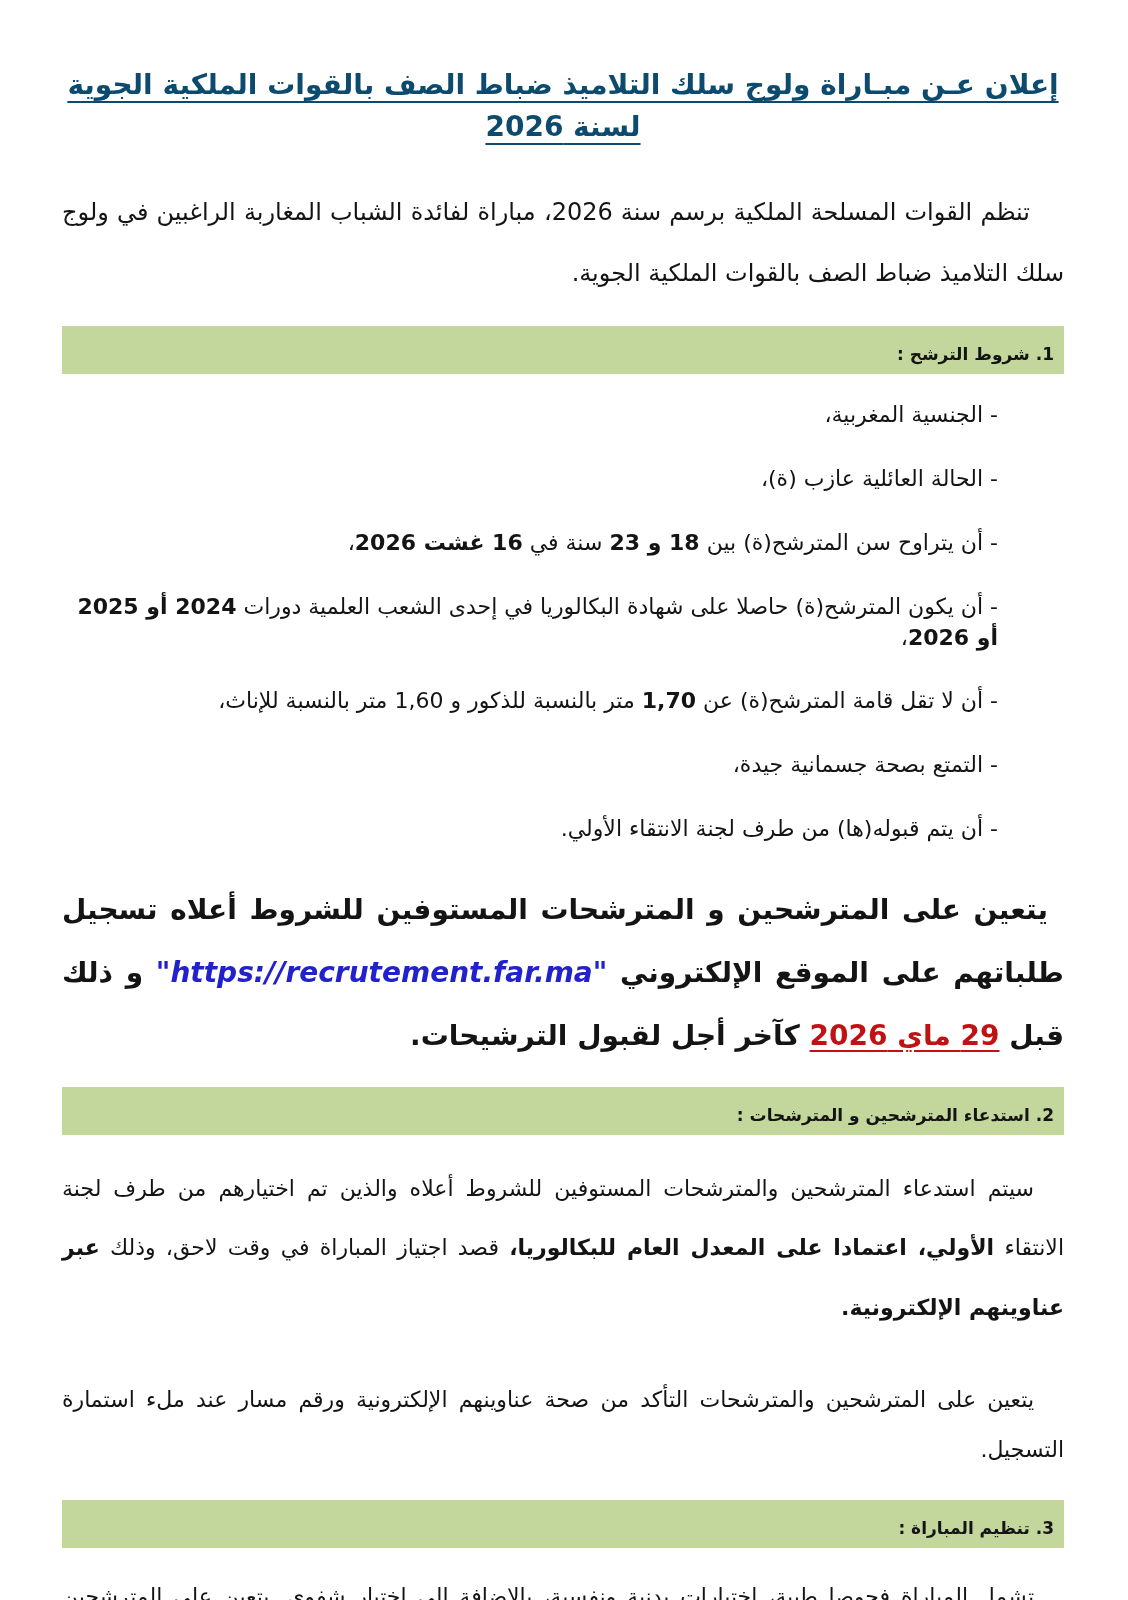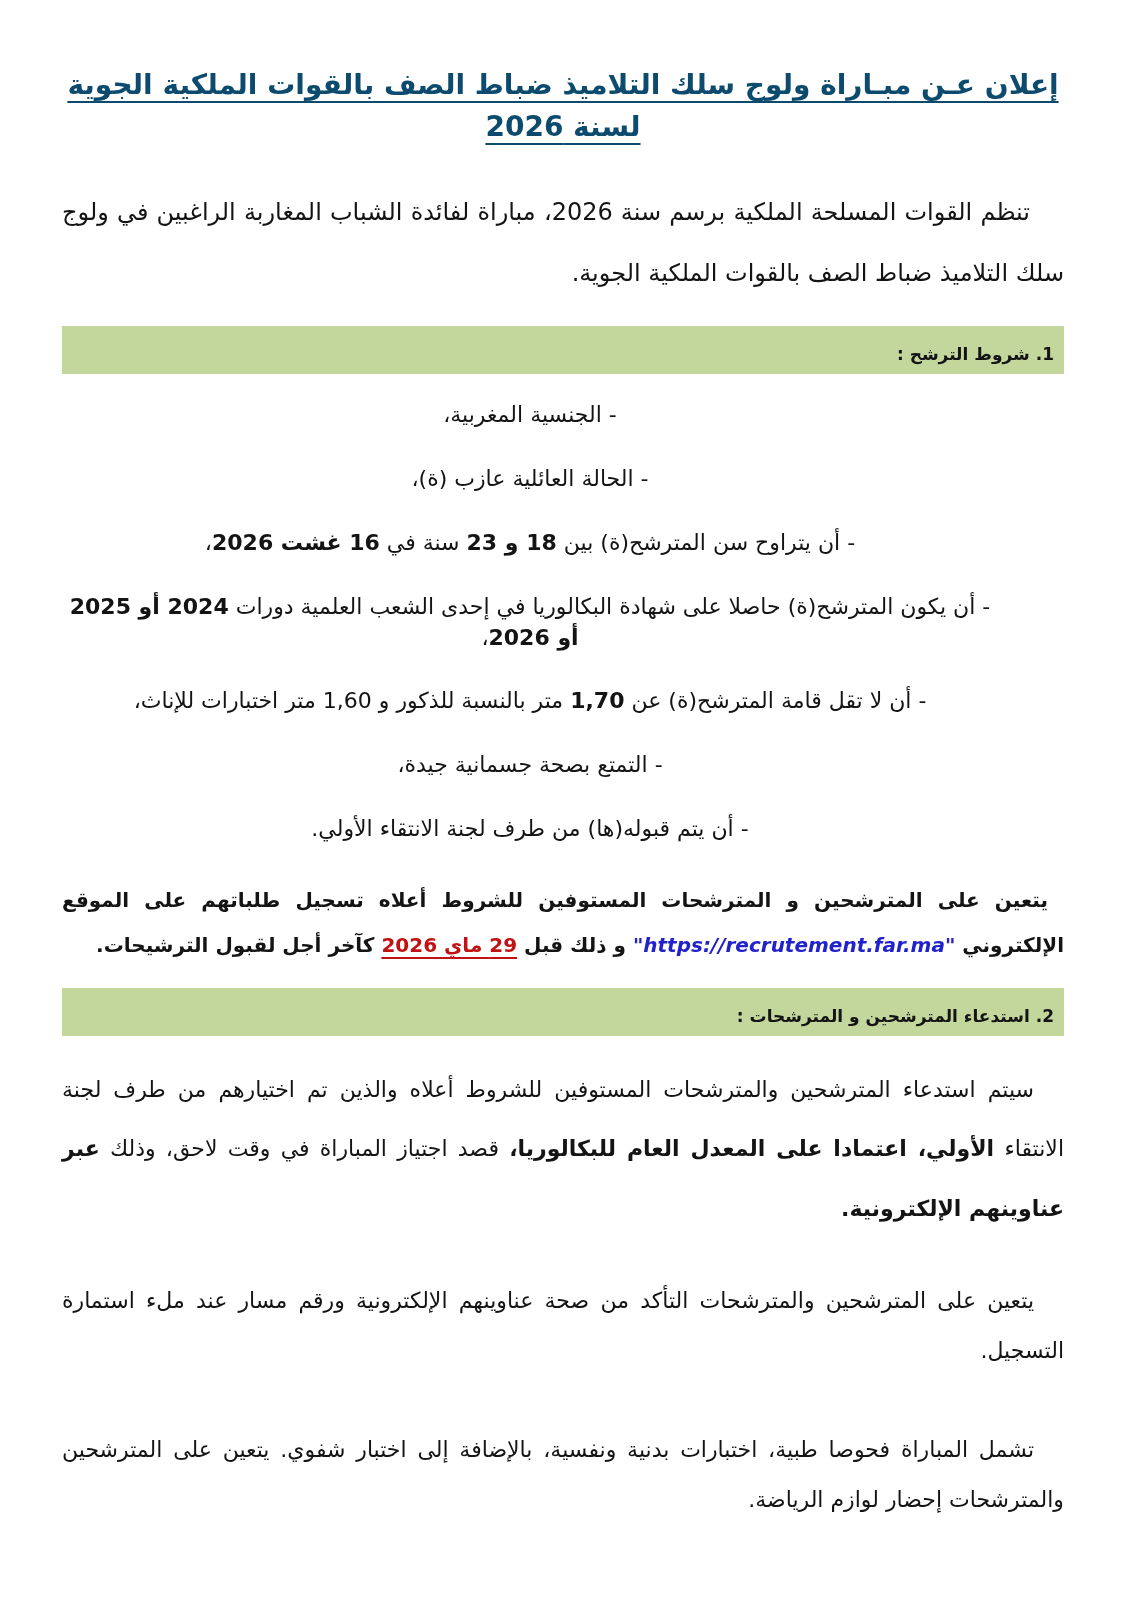--- a/index.html
+++ b/index.html
@@ -41,29 +41,28 @@
     font-size: 17px;
     font-weight: bold;
     padding: 17px 10px 9px 10px;
     line-height: 1.3;
     margin: 0;
   }
   .conditions {
     list-style: none;
     margin: 26px 66px 16px 0;
     padding: 0;
-    text-align: center;
   }
   .conditions .item {
     font-size: 22px;
     line-height: 1.4;
     margin-bottom: 33px;
   }
   .reg-note {
-    font-size: 20px;
+    font-size: 28px;
     font-weight: bold;
     line-height: 2.25;
     text-align: justify;
     text-indent: 16px;
     margin: 0 0 20px 0;
   }
   .para {
     font-size: 22px;
     line-height: 2.7;
     text-align: justify;
@@ -85,33 +84,34 @@
 
   <p class="intro">تنظم القوات المسلحة الملكية برسم سنة 2026، مباراة لفائدة الشباب المغاربة الراغبين في ولوج سلك التلاميذ ضباط الصف بالقوات الملكية الجوية.</p>
 
   <div class="section-bar">1. شروط الترشح :</div>
 
   <div class="conditions">
     <div class="item"><span>- الجنسية المغربية،</span></div>
     <div class="item"><span>- الحالة العائلية عازب (ة)،</span></div>
     <div class="item"><span>- أن يتراوح سن المترشح(ة) بين </span><span style="font-weight: bold;">18 و 23</span><span> سنة في </span><span style="font-weight: bold;">16 غشت 2026</span><span>،</span></div>
     <div class="item"><span>- أن يكون المترشح(ة) حاصلا على شهادة البكالوريا في إحدى الشعب العلمية دورات </span><span style="font-weight: bold;">2024 أو 2025 أو 2026</span><span>،</span></div>
-    <div class="item"><span>- أن لا تقل قامة المترشح(ة) عن </span><span style="font-weight: bold;">1,70</span><span> متر بالنسبة للذكور و </span><span style="font-weight: normal;">1,60</span><span> متر اختبارات للإناث،</span></div>
+    <div class="item"><span>- أن لا تقل قامة المترشح(ة) عن </span><span style="font-weight: bold;">1,70</span><span> متر بالنسبة للذكور و </span><span style="font-weight: normal;">1,60</span><span> متر بالنسبة للإناث،</span></div>
     <div class="item"><span>- التمتع بصحة جسمانية جيدة،</span></div>
     <div class="item"><span>- أن يتم قبوله(ها) من طرف لجنة الانتقاء الأولي.</span></div>
   </div>
 
   <p class="reg-note"><span style="font-weight: bold;">يتعين على المترشحين و المترشحات المستوفين للشروط أعلاه تسجيل طلباتهم على الموقع الإلكتروني </span><span dir="ltr" style="font-weight: bold; font-style: italic; color: rgb(34, 34, 204); unicode-bidi: isolate;">"https://recrutement.far.ma"</span><span style="font-weight: bold;"> و ذلك قبل </span><span style="font-weight: bold; text-decoration: underline; text-underline-offset: 5px; color: rgb(192, 18, 18);">29 ماي 2026</span><span style="font-weight: bold;"> كآخر أجل لقبول الترشيحات.</span></p>
 
   <div class="section-bar">2. استدعاء المترشحين و المترشحات :</div>
 
   <p class="para"><span>سيتم استدعاء المترشحين والمترشحات المستوفين للشروط أعلاه والذين تم اختيارهم من طرف لجنة الانتقاء </span><span style="font-weight: bold;">الأولي، اعتمادا على المعدل العام للبكالوريا،</span><span> قصد اجتياز المباراة في وقت لاحق، وذلك </span><span style="font-weight: bold;">عبر عناوينهم الإلكترونية.</span></p>
 
   <div class="spacer-sm"></div>
 
   <p class="para tight">يتعين على المترشحين والمترشحات التأكد من صحة عناوينهم الإلكترونية ورقم مسار عند ملء استمارة التسجيل.</p>
 
   <div class="spacer-md"></div>
 
+  <div class="section-bar">3. تنظيم المباراة :</div>
 
   <p class="para tight">تشمل المباراة فحوصا طبية، اختبارات بدنية ونفسية، بالإضافة إلى اختبار شفوي. يتعين على المترشحين والمترشحات إحضار لوازم الرياضة.</p>
 
 </div>
 
 </body></html>

